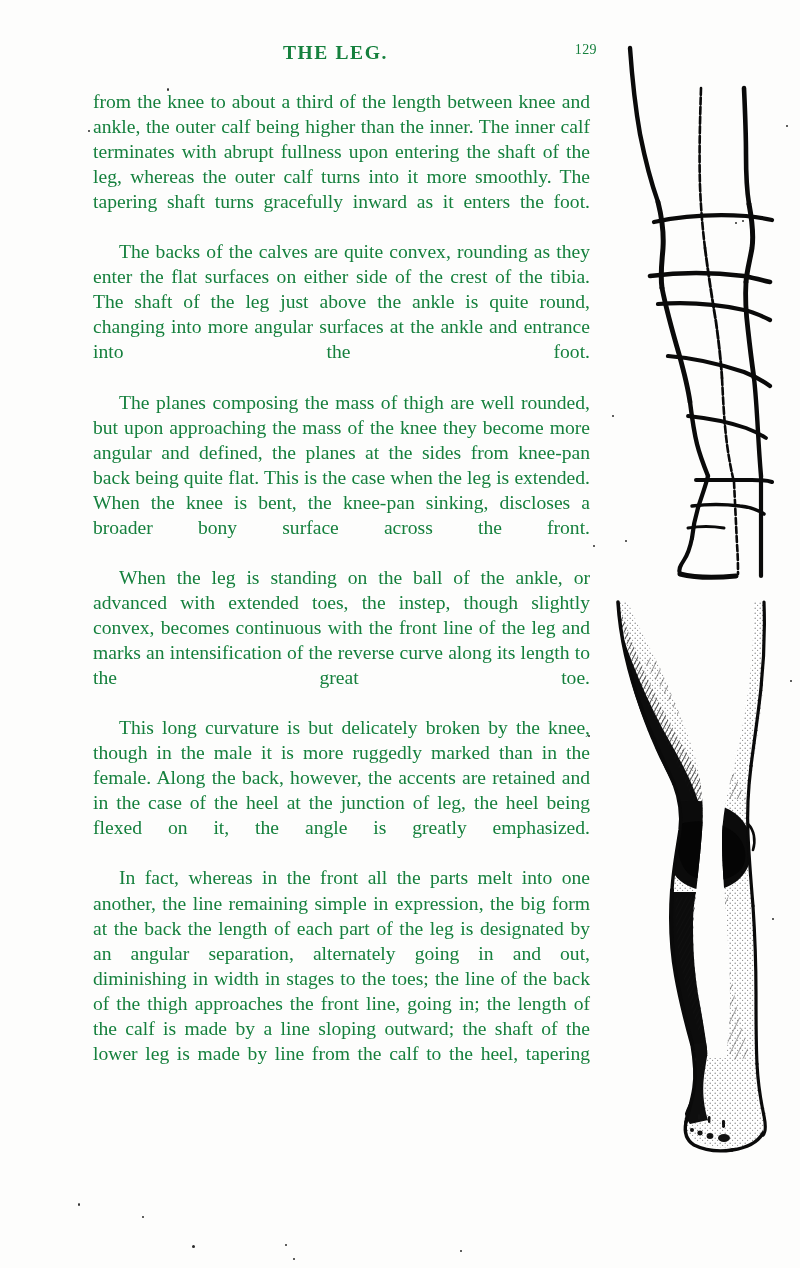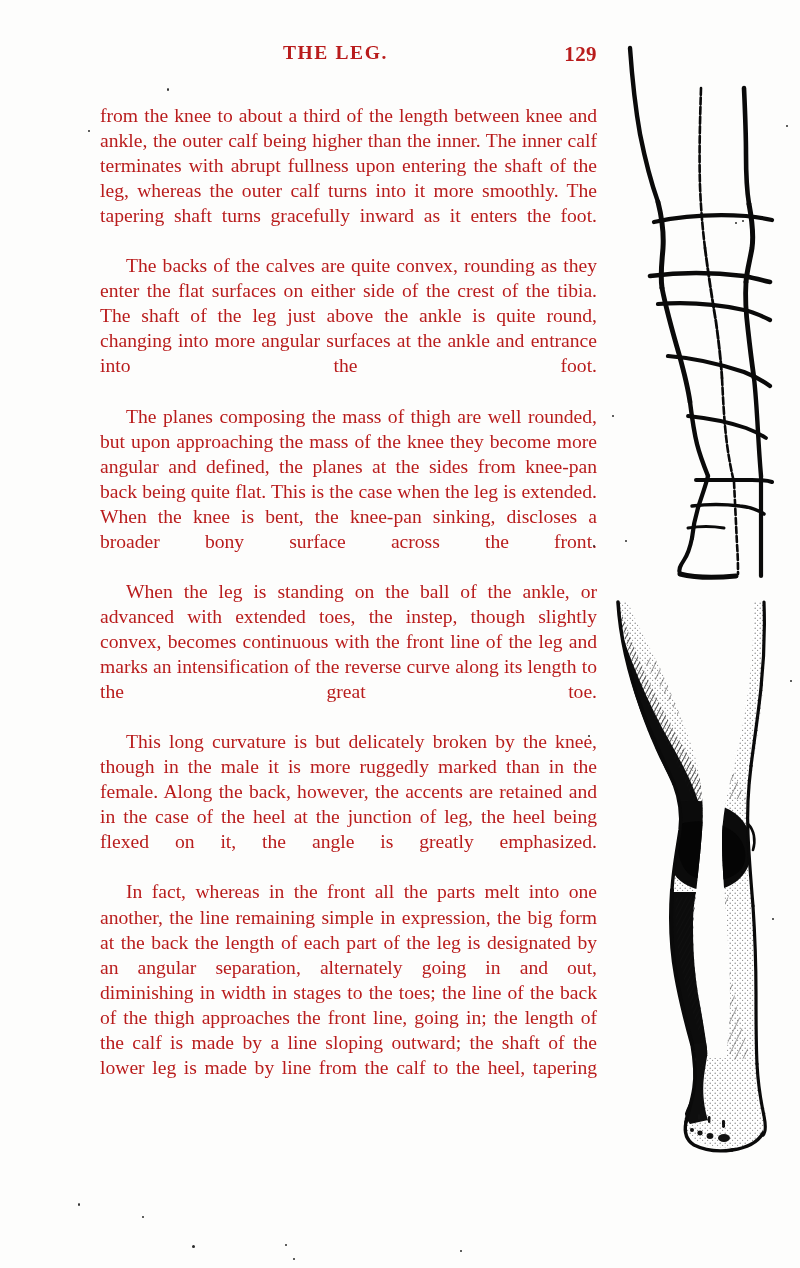--- a/index.html
+++ b/index.html
@@ -33,33 +33,32 @@
     top: 0;
     font-size: 19.5px;
     font-weight: 700;
     letter-spacing: 1.6px;
     white-space: nowrap;
   }
   #running-head .rh-folio {
     position: absolute;
     right: 0;
     top: 0;
-    font-size: 21px;
-    font-weight: 700;
+    font-size: 14px;
+    font-weight: 400;
     letter-spacing: 0.4px;
     text-align: right;
   }
 
   
   #text-column {
     position: absolute;
-    left: 100px;
+    left: 93px;
     top: 89px;
     width: 497px;
-    margin-top: 14px;
   }
   #text-column p {
     margin: 0;
     font-size: 19.6px;
     line-height: 25.05px;
     text-align: justify;
     text-indent: 26px;
     -webkit-hyphens: none;
     hyphens: none;
     word-spacing: 0.2px;
@@ -95,21 +94,21 @@
   
   .fleck {
     position: absolute;
     background: #2b2b2b;
     border-radius: 50%;
   }
 </style>
 </head>
 <body>
 
-<div id="page" style="background: rgb(253, 253, 252); color: #b91c1c;">
+<div id="page" style="background: rgb(253, 253, 252); color: #15803d;">
 
   <div id="running-head">
     <span class="rh-title">THE LEG.</span>
     <span class="rh-folio">129</span>
   </div>
 
   <div id="text-column">
     <p class="first">from the knee to about a third of the length between knee and ankle, the outer calf being higher than the inner. The inner calf terminates with abrupt fullness upon entering the shaft of the leg, whereas the outer calf turns into it more smoothly. The tapering shaft turns gracefully inward as it enters the foot.</p>
     <p>The backs of the calves are quite convex, rounding as they enter the flat surfaces on either side of the crest of the tibia. The shaft of the leg just above the ankle is quite round, changing into more angular surfaces at the ankle and entrance into the foot.</p>
     <p>The planes composing the mass of thigh are well rounded, but upon approaching the mass of the knee they become more angular and defined, the planes at the sides from knee-pan back being quite flat. This is the case when the leg is extended. When the knee is bent, the knee-pan sinking, discloses a broader bony surface across the front.</p>

